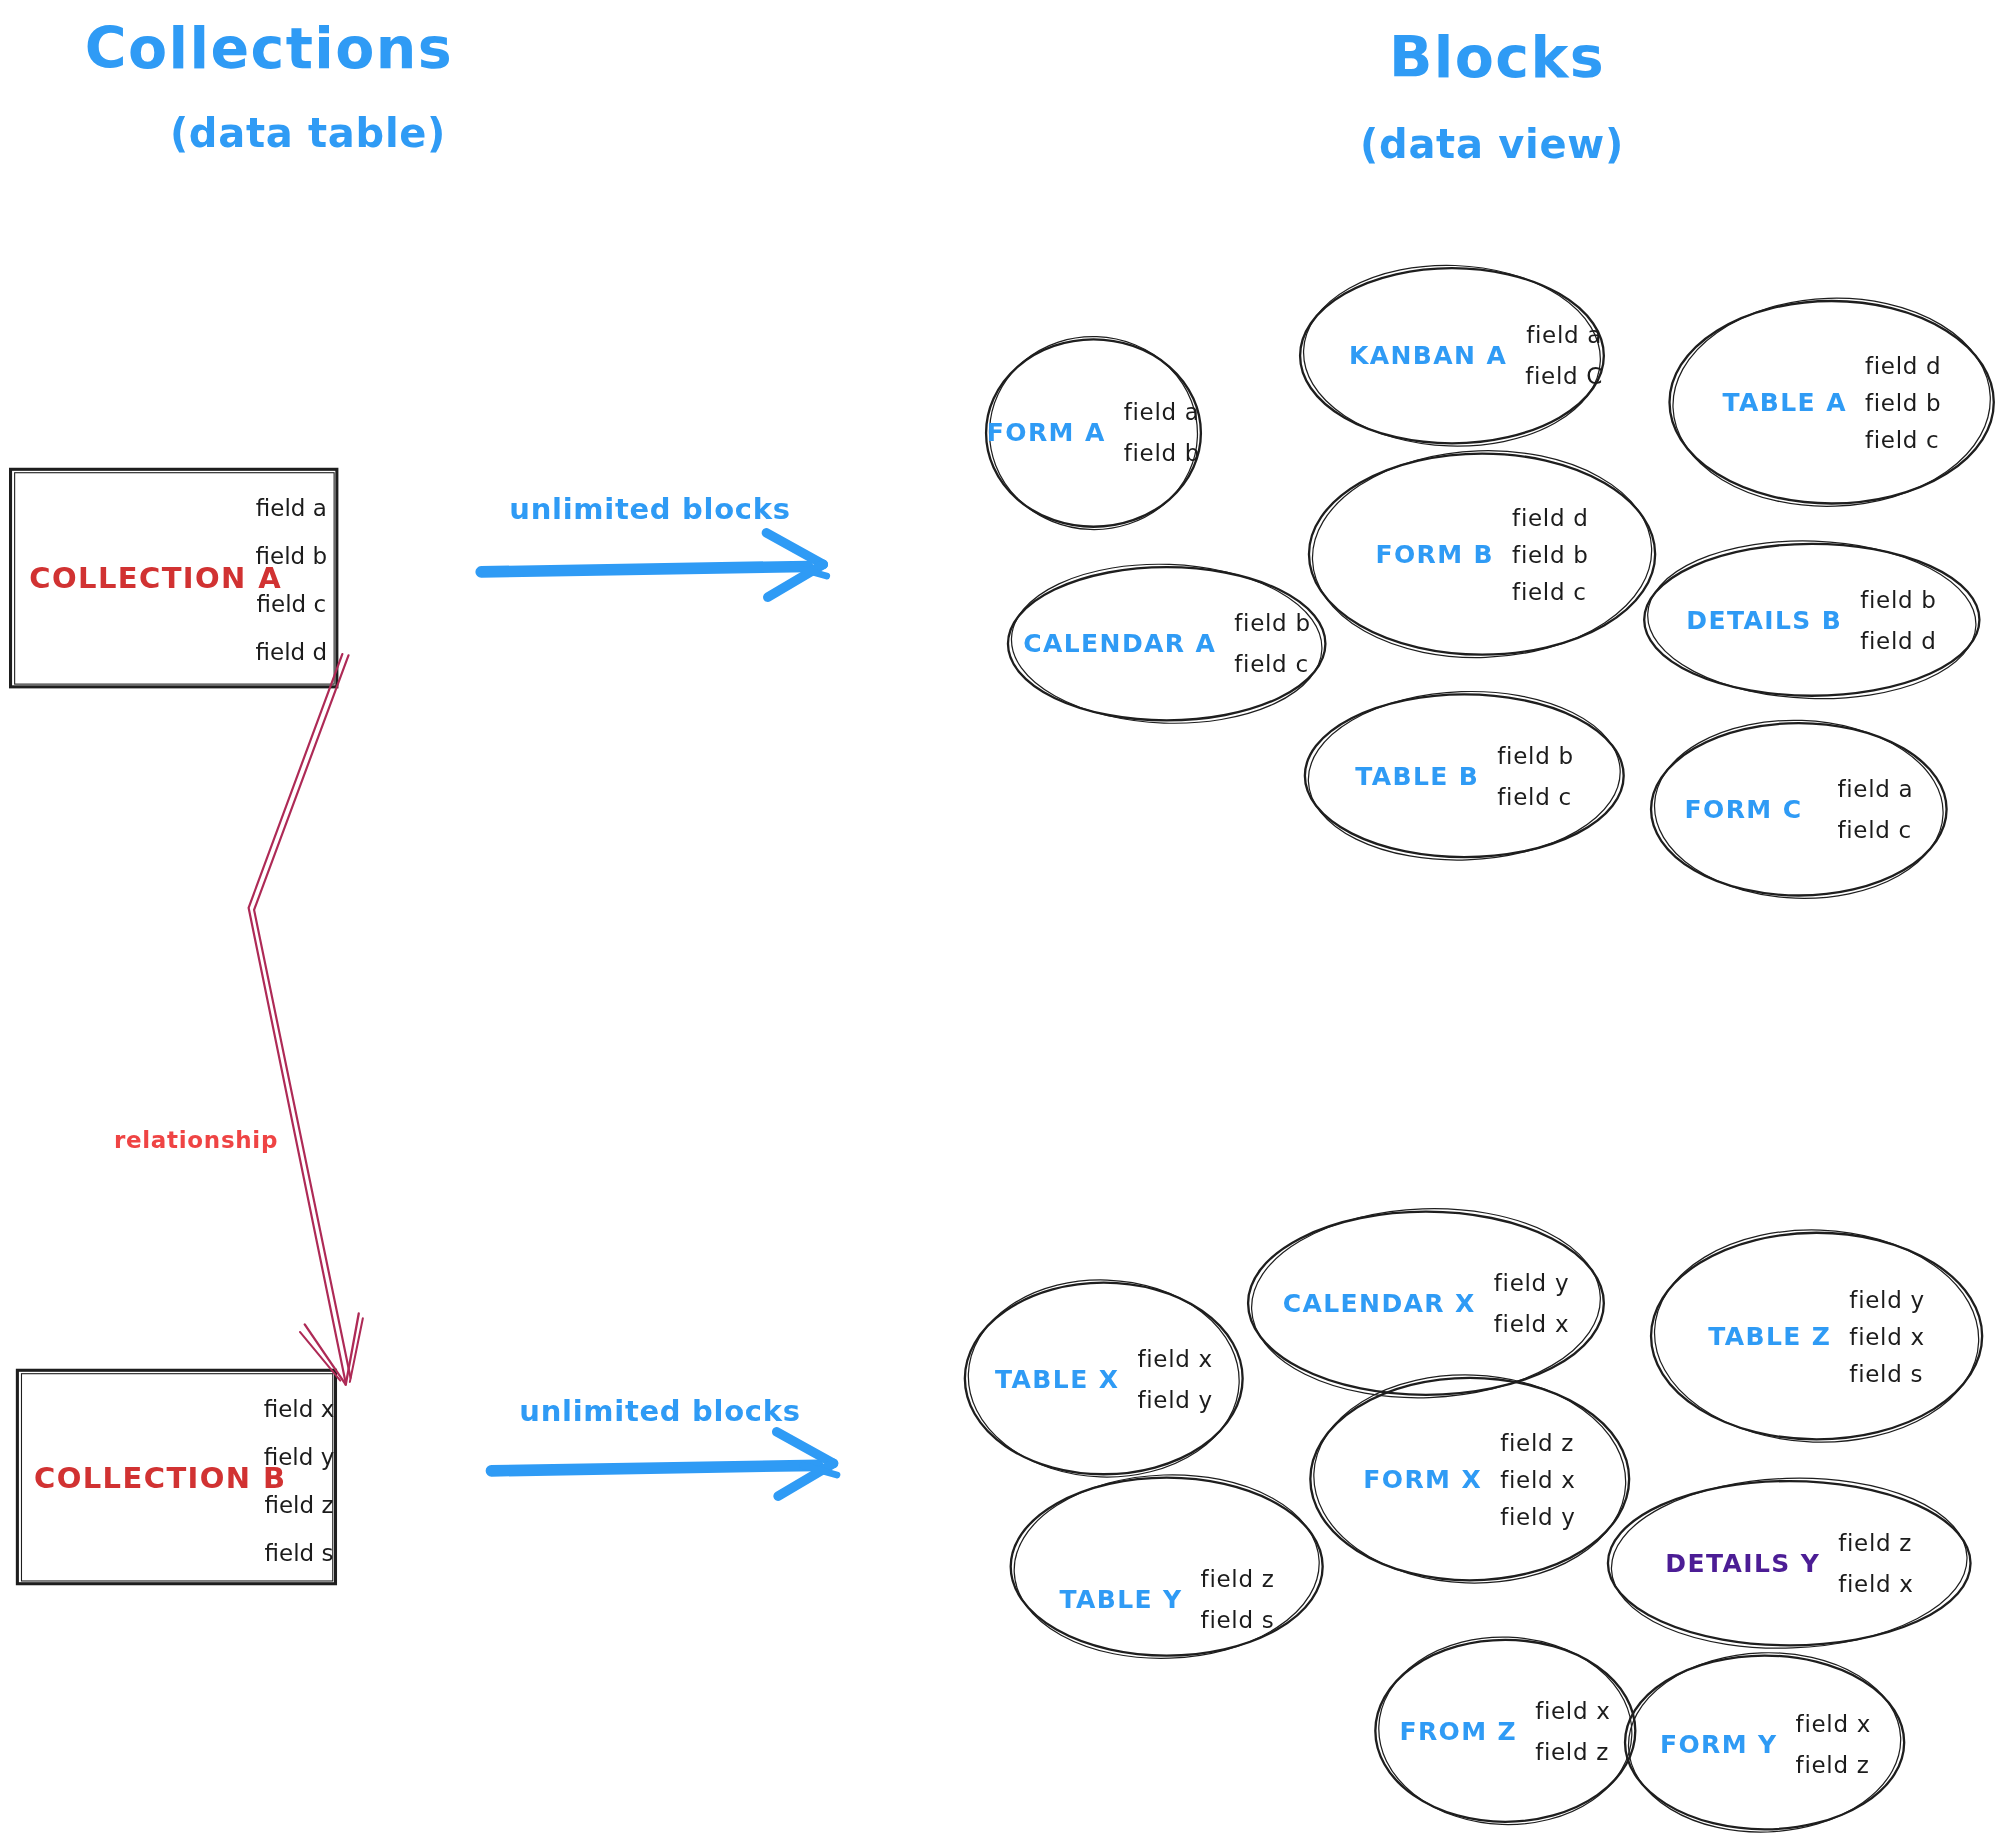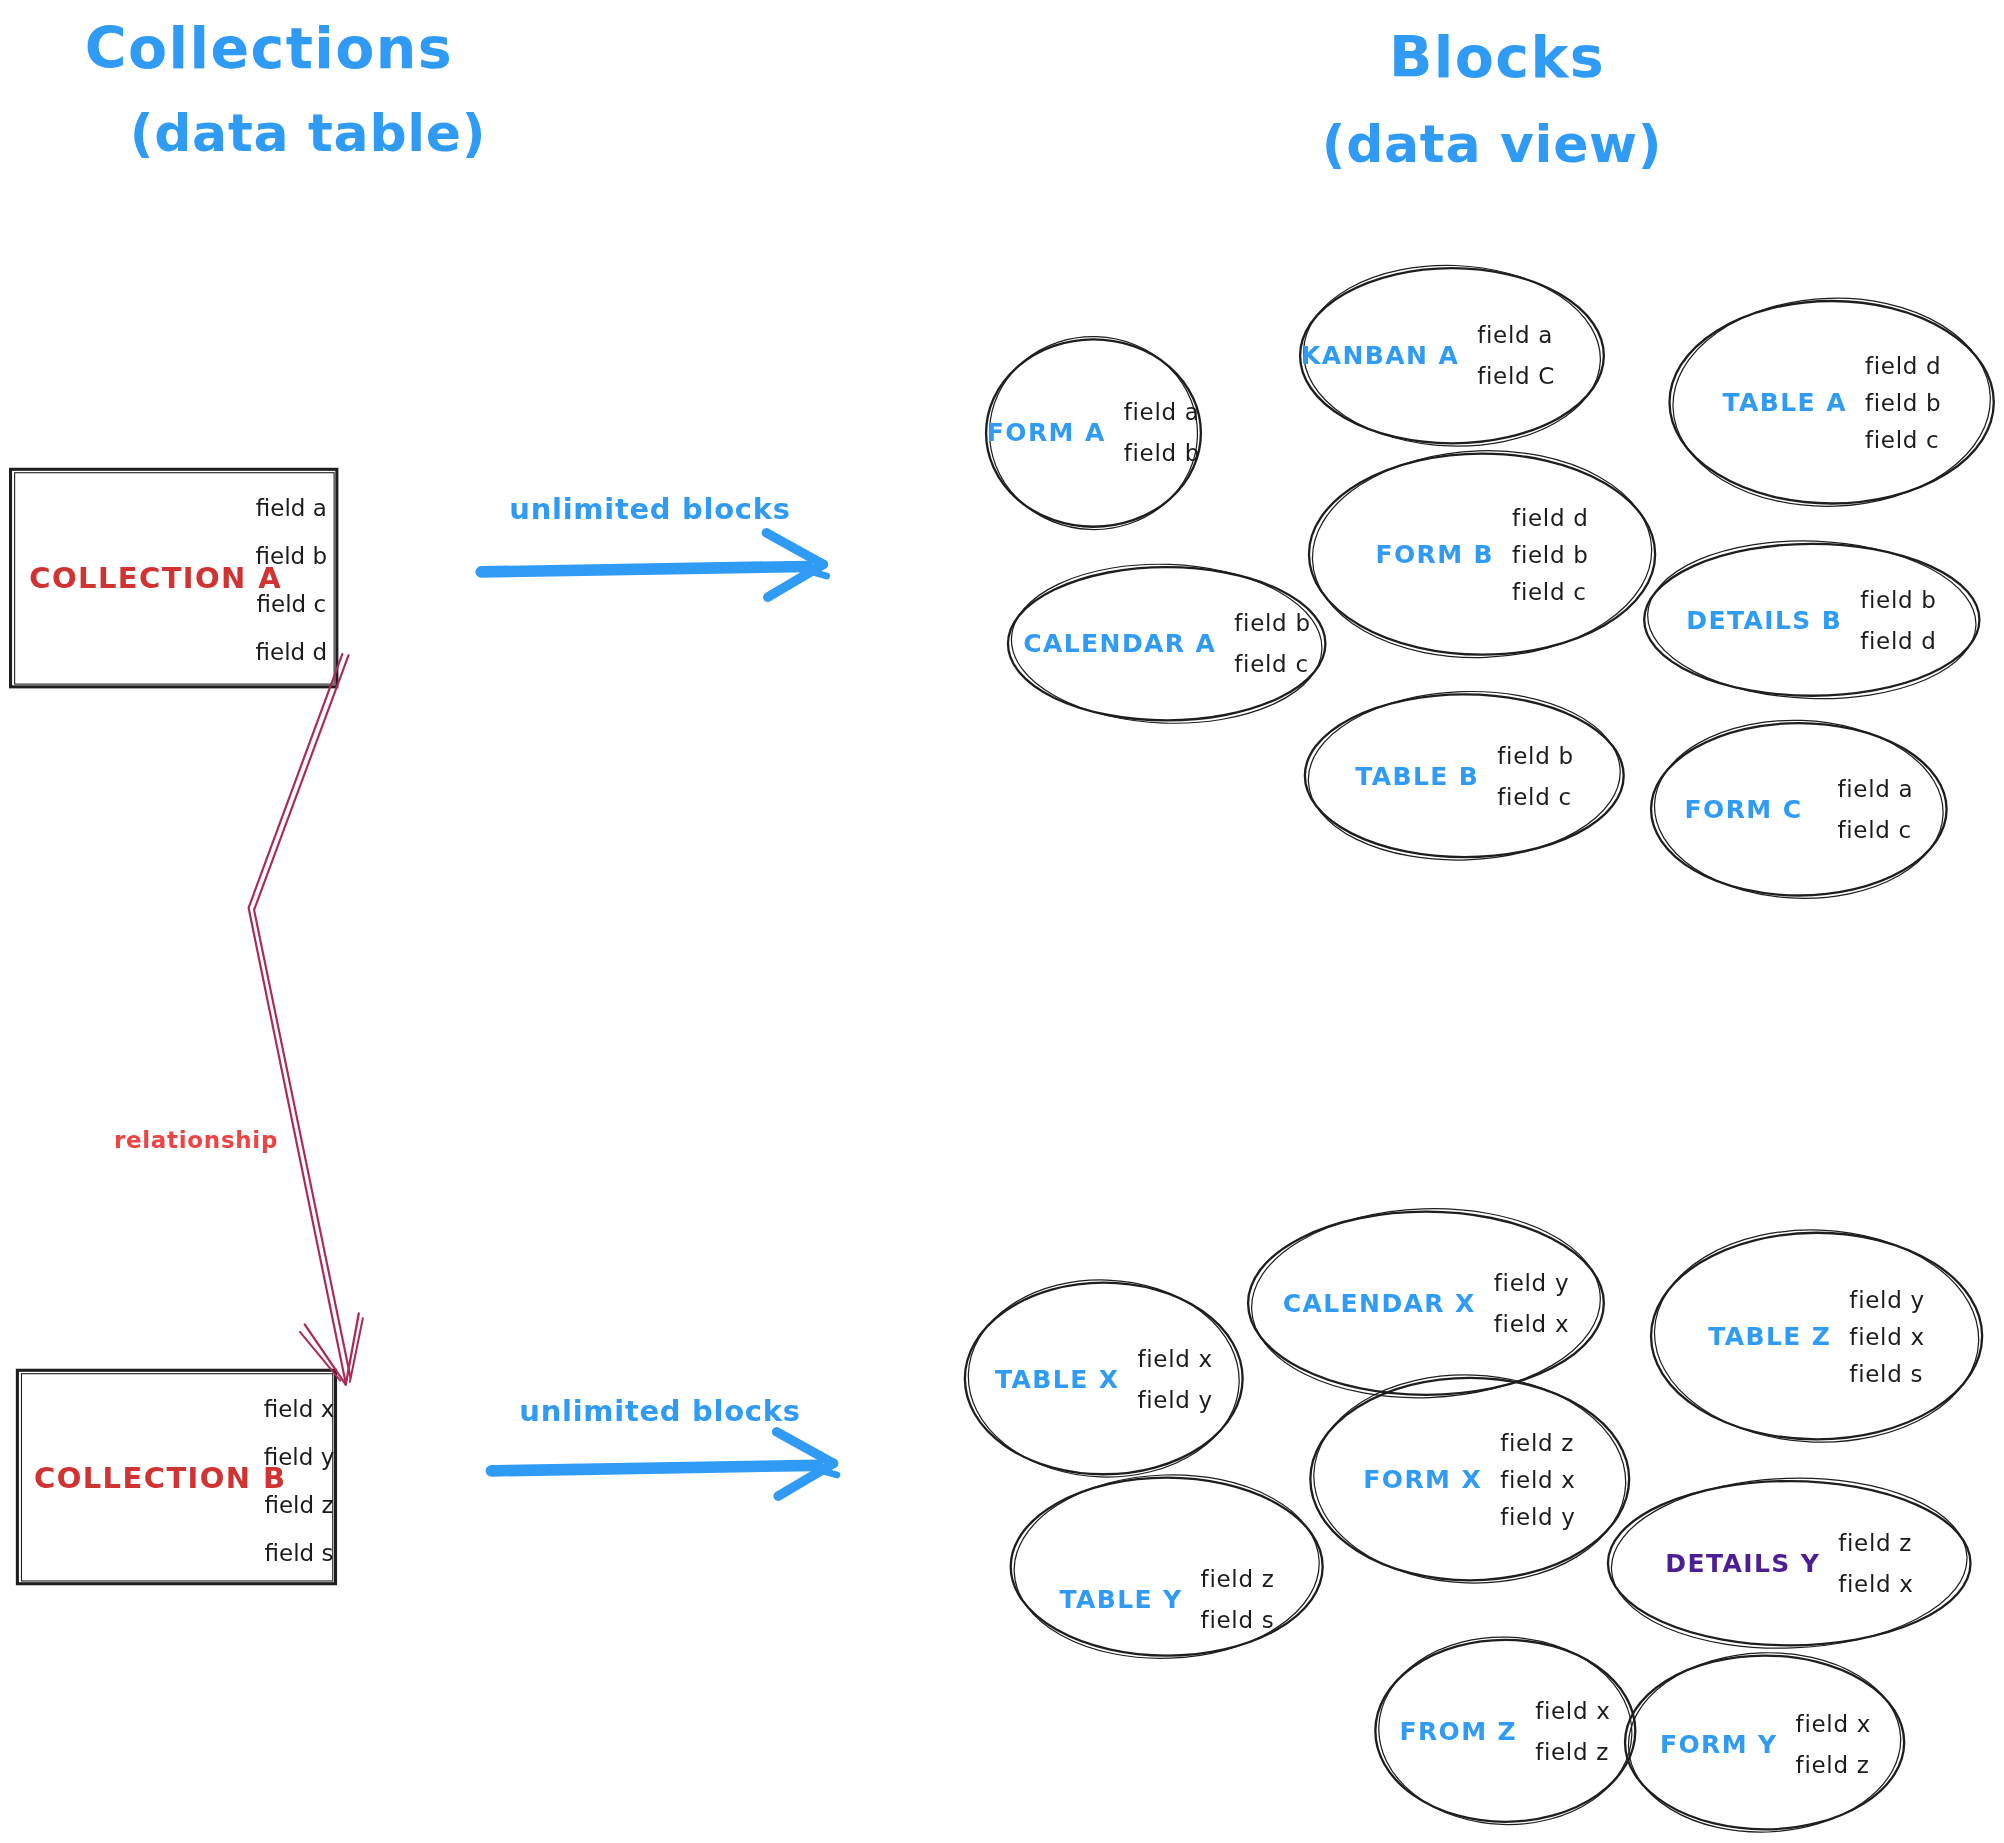--- a/index.html
+++ b/index.html
@@ -1,21 +1,21 @@
 <!DOCTYPE html>
 <html style="font-size:11px"><head>
 <meta charset="utf-8">
 <style>
   html,body{margin:0;padding:0;background:#ffffff;}
   .canvas{position:relative;width:2005px;height:1843px;background:#ffffff;overflow:hidden;
           font-family:"DejaVu Sans", sans-serif;}
   svg.shapes{position:absolute;left:0;top:0;width:2005px;height:1843px;}
   .abs{position:absolute;transform:translate(-50%,-50%);white-space:nowrap;}
   .title{font-size:57px;font-weight:bold;color:#2f9bf5;letter-spacing:1.4px;}
-  .subtitle{font-size:52px;font-weight:bold;color:#2f9bf5;letter-spacing:0.7px;}
+  .subtitle{font-size:40px;font-weight:bold;color:#2f9bf5;letter-spacing:0.7px;}
   .arrow-label{font-size:29px;font-weight:bold;color:#2f9bf5;letter-spacing:0.7px;}
   .rel-label{font-size:23px;color:#ef4444;font-weight:bold;letter-spacing:0.7px;}
   .colbox{position:absolute;}
   .colname{position:absolute;top:50%;transform:translateY(-50%);font-size:29px;font-weight:bold;
            color:#d13232;letter-spacing:1.4px;white-space:nowrap;}
   .colfields{position:absolute;display:flex;flex-direction:column;text-align:center;
              font-size:23px;color:#1c1c1c;}
   .colfields span{line-height:48px;}
   .block{position:absolute;display:flex;align-items:center;justify-content:center;gap:18px;}
   .blabel{font-size:25px;font-weight:bold;color:#2f9bf5;letter-spacing:1.4px;white-space:nowrap;}
@@ -161,21 +161,21 @@
   </div>
 
   <div class="block" style="left:986px;top:339px;width:215px;height:187px;">
     <span class="blabel">FORM A</span>
     <span class="bfields">
       <span>field a</span>
       <span>field b</span>
     </span>
   </div>
 
-  <div class="block" style="left:1276px;top:268px;width:304px;height:175px;">
+  <div class="block" style="left:1324px;top:268px;width:304px;height:175px;text-align:center;">
     <span class="blabel">KANBAN A</span>
     <span class="bfields">
       <span>field a</span>
       <span>field C</span>
     </span>
   </div>
 
   <div class="block" style="left:1670px;top:301px;width:324px;height:203px;">
     <span class="blabel">TABLE A</span>
     <span class="bfields tight">

